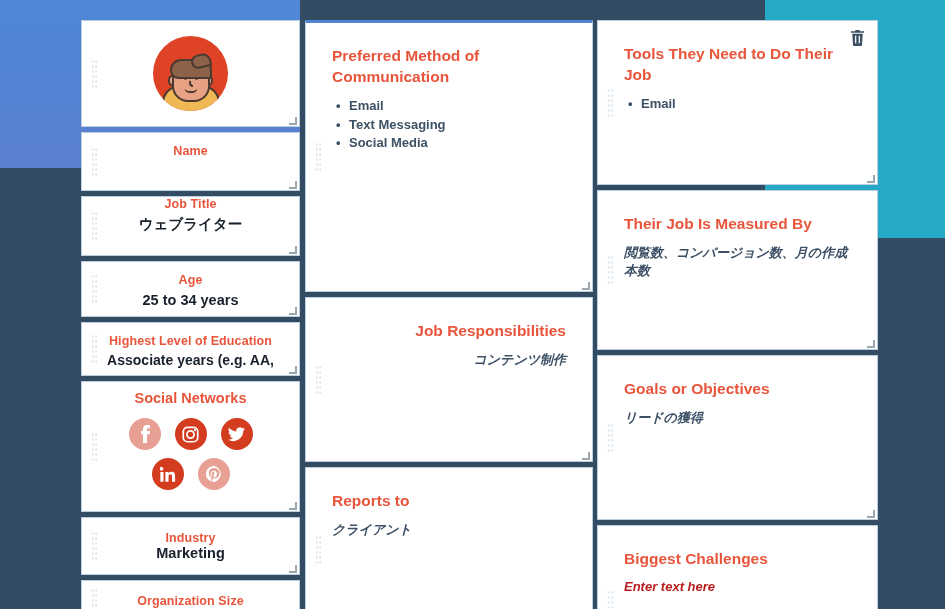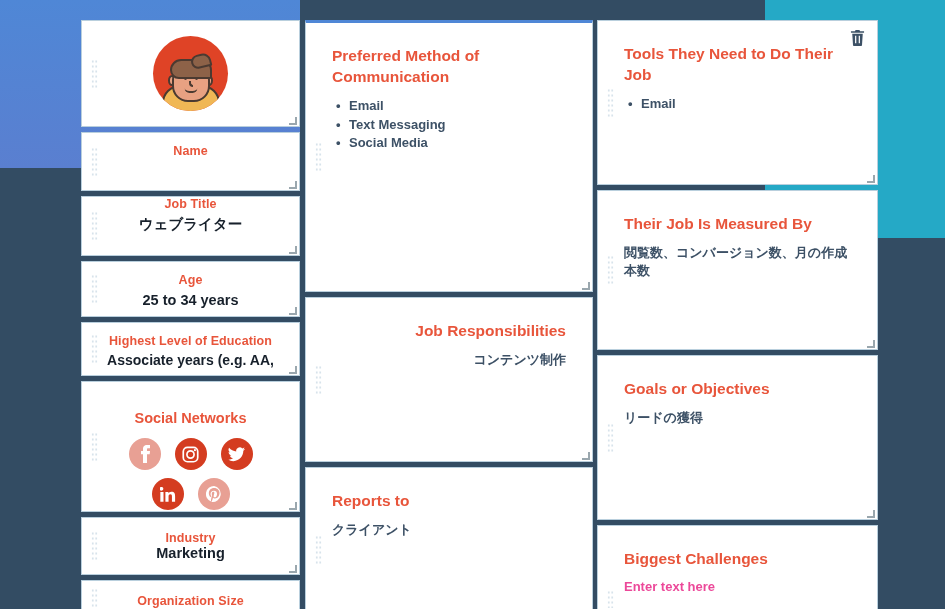--- a/index.html
+++ b/index.html
@@ -149,21 +149,21 @@
     display: flex; align-items: center; justify-content: center;
     gap: 1.5px;
   }
   .name-badge i { width: 2px; height: 2px; background: #fff; border-radius: 1px; display:block;}
 
   .jobtitle-card { height: 60px; padding-top: 0; }
   .age-card { height: 56px; padding-top: 11px; }
   .edu-card { height: 54px; padding-top: 11px; }
   .edu-card .field-value { font-size: 14px; }
 
-  .social-card { height: 131px; padding-top: 28px; }
+  .social-card { height: 131px; padding-top: 8px; }
   .social-title {
     color: #e8553b; font-weight: bold; font-size: 14.5px;
     text-align: center; margin-bottom: 12px;
   }
   .social-row { display: flex; justify-content: center; gap: 14px; margin-bottom: 8px; }
   .sicon {
     width: 32px; height: 32px; border-radius: 50%;
     display: flex; align-items: center; justify-content: center;
     color: #fff; font-weight: bold;
   }
@@ -181,22 +181,22 @@
     line-height: 21px; margin-bottom: 10px;
   }
   .big-list { list-style: none; padding-left: 17px; }
   .big-list li {
     position: relative; color: #3d5166;
     font-size: 13px; line-height: 18.5px; font-weight: 600;
   }
   .big-list li::before {
     content: "•"; position: absolute; left: -13px; color: #3d5166;
   }
-  .big-text { color: #3d5166; font-size: 13px; font-weight: 600; }
-  .big-text.placeholder { color: #ec4899; font-weight: 600; }
+  .big-text { color: #3d5166; font-size: 13px; font-weight: 600; font-style: italic; }
+  .big-text.placeholder { color: #b91c1c; font-weight: 600; }
 
   .card-accent-blue  { border-top: 3px solid #4f87d6; }
   .trash {
     position: absolute; right: 12px; top: 9px;
     width: 15px; height: 16px; cursor: pointer;
   }
 
   
   .mid-card-1   { height: 272px; }
   .mid-card-2   { height: 165px; text-align: right; }

